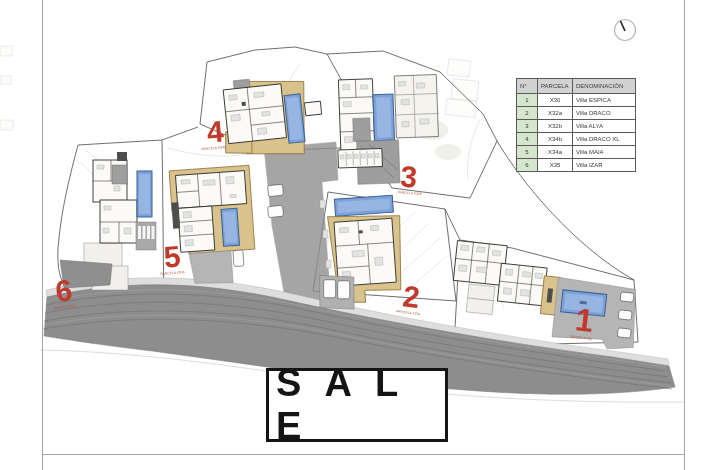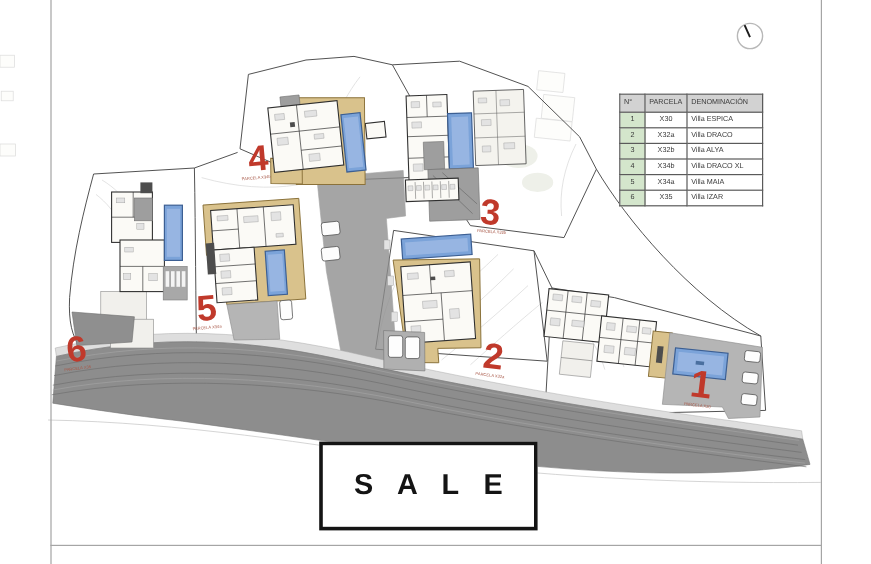--- a/index.html
+++ b/index.html
@@ -14,21 +14,21 @@
           color:#3a3a3a;background:#fff;}
   .legend th,.legend td{border:1px solid #5a5a5a;padding:0 3px;height:12px;line-height:1;
           white-space:nowrap;font-weight:normal;}
   .legend th{background:#d2d2d2;height:14px;text-align:left;}
   .legend td.num{background:#d4e6cc;text-align:center;width:14px;}
   .legend td.parc{text-align:center;width:28px;}
   .legend td.den{width:56px;}
   
   .sale{position:absolute;left:266px;top:368px;width:176px;height:68px;background:#fff;
         border:3px solid #141414;display:flex;align-items:center;justify-content:center;}
-  .sale span{font-size:24px;font-weight:bold;letter-spacing:7px;color:#141414;padding-left:7px;}
+  .sale span{font-size:38px;font-weight:bold;letter-spacing:7px;color:#141414;padding-left:7px;}
   .compass{position:absolute;left:612px;top:17px;}
   
   .bnd{fill:none;stroke:#4a4a4a;stroke-width:.8;}
   .ctr{fill:none;stroke:#d8d8d8;stroke-width:.6;}
   .tan{fill:#d9c28c;stroke:#8a713a;stroke-width:.8;}
   .room{fill:#fbfaf6;stroke:#2f2f2f;stroke-width:.9;}
   .room2{fill:#f4f3ee;stroke:#4a4a4a;stroke-width:.7;}
   .terr{fill:#f1f0ec;stroke:#8a8a8a;stroke-width:.5;}
   .roof{fill:#9e9e9e;stroke:#6f6f6f;stroke-width:.5;}
   .terrace{fill:#b5b5b5;stroke:#8c8c8c;stroke-width:.5;}

